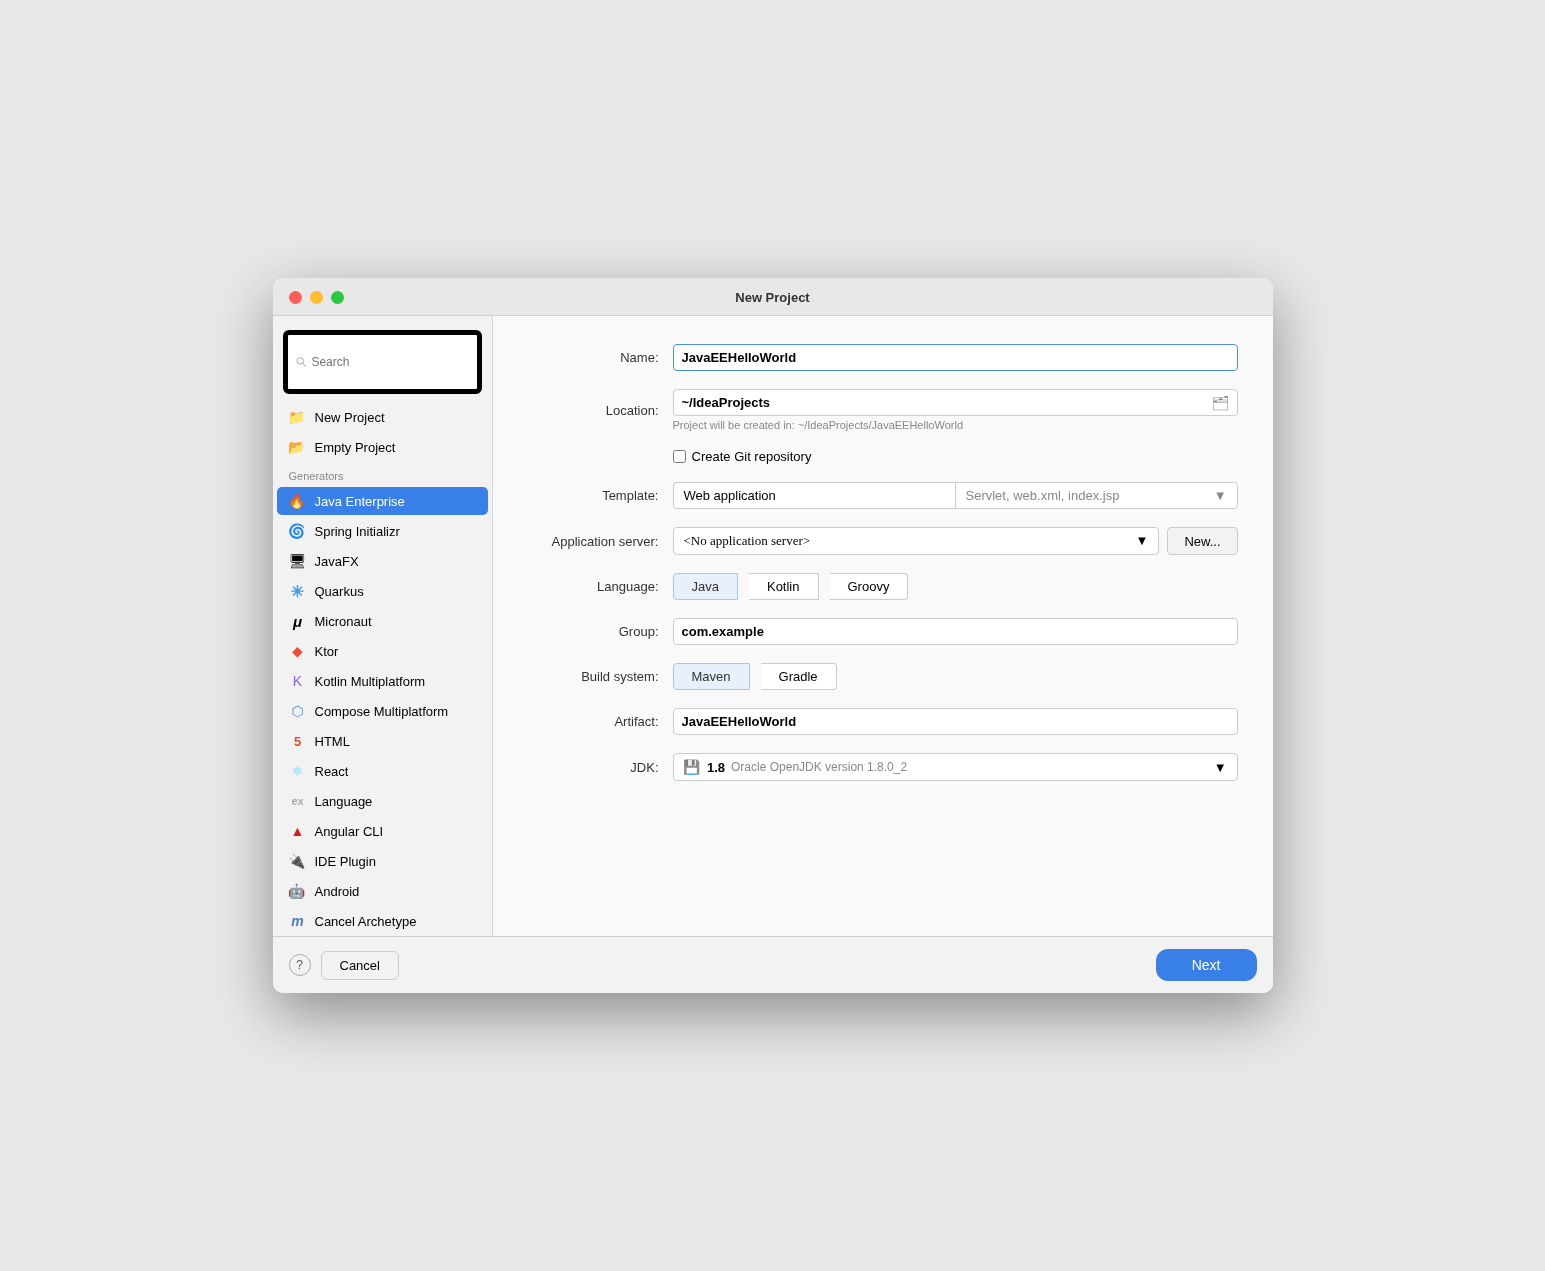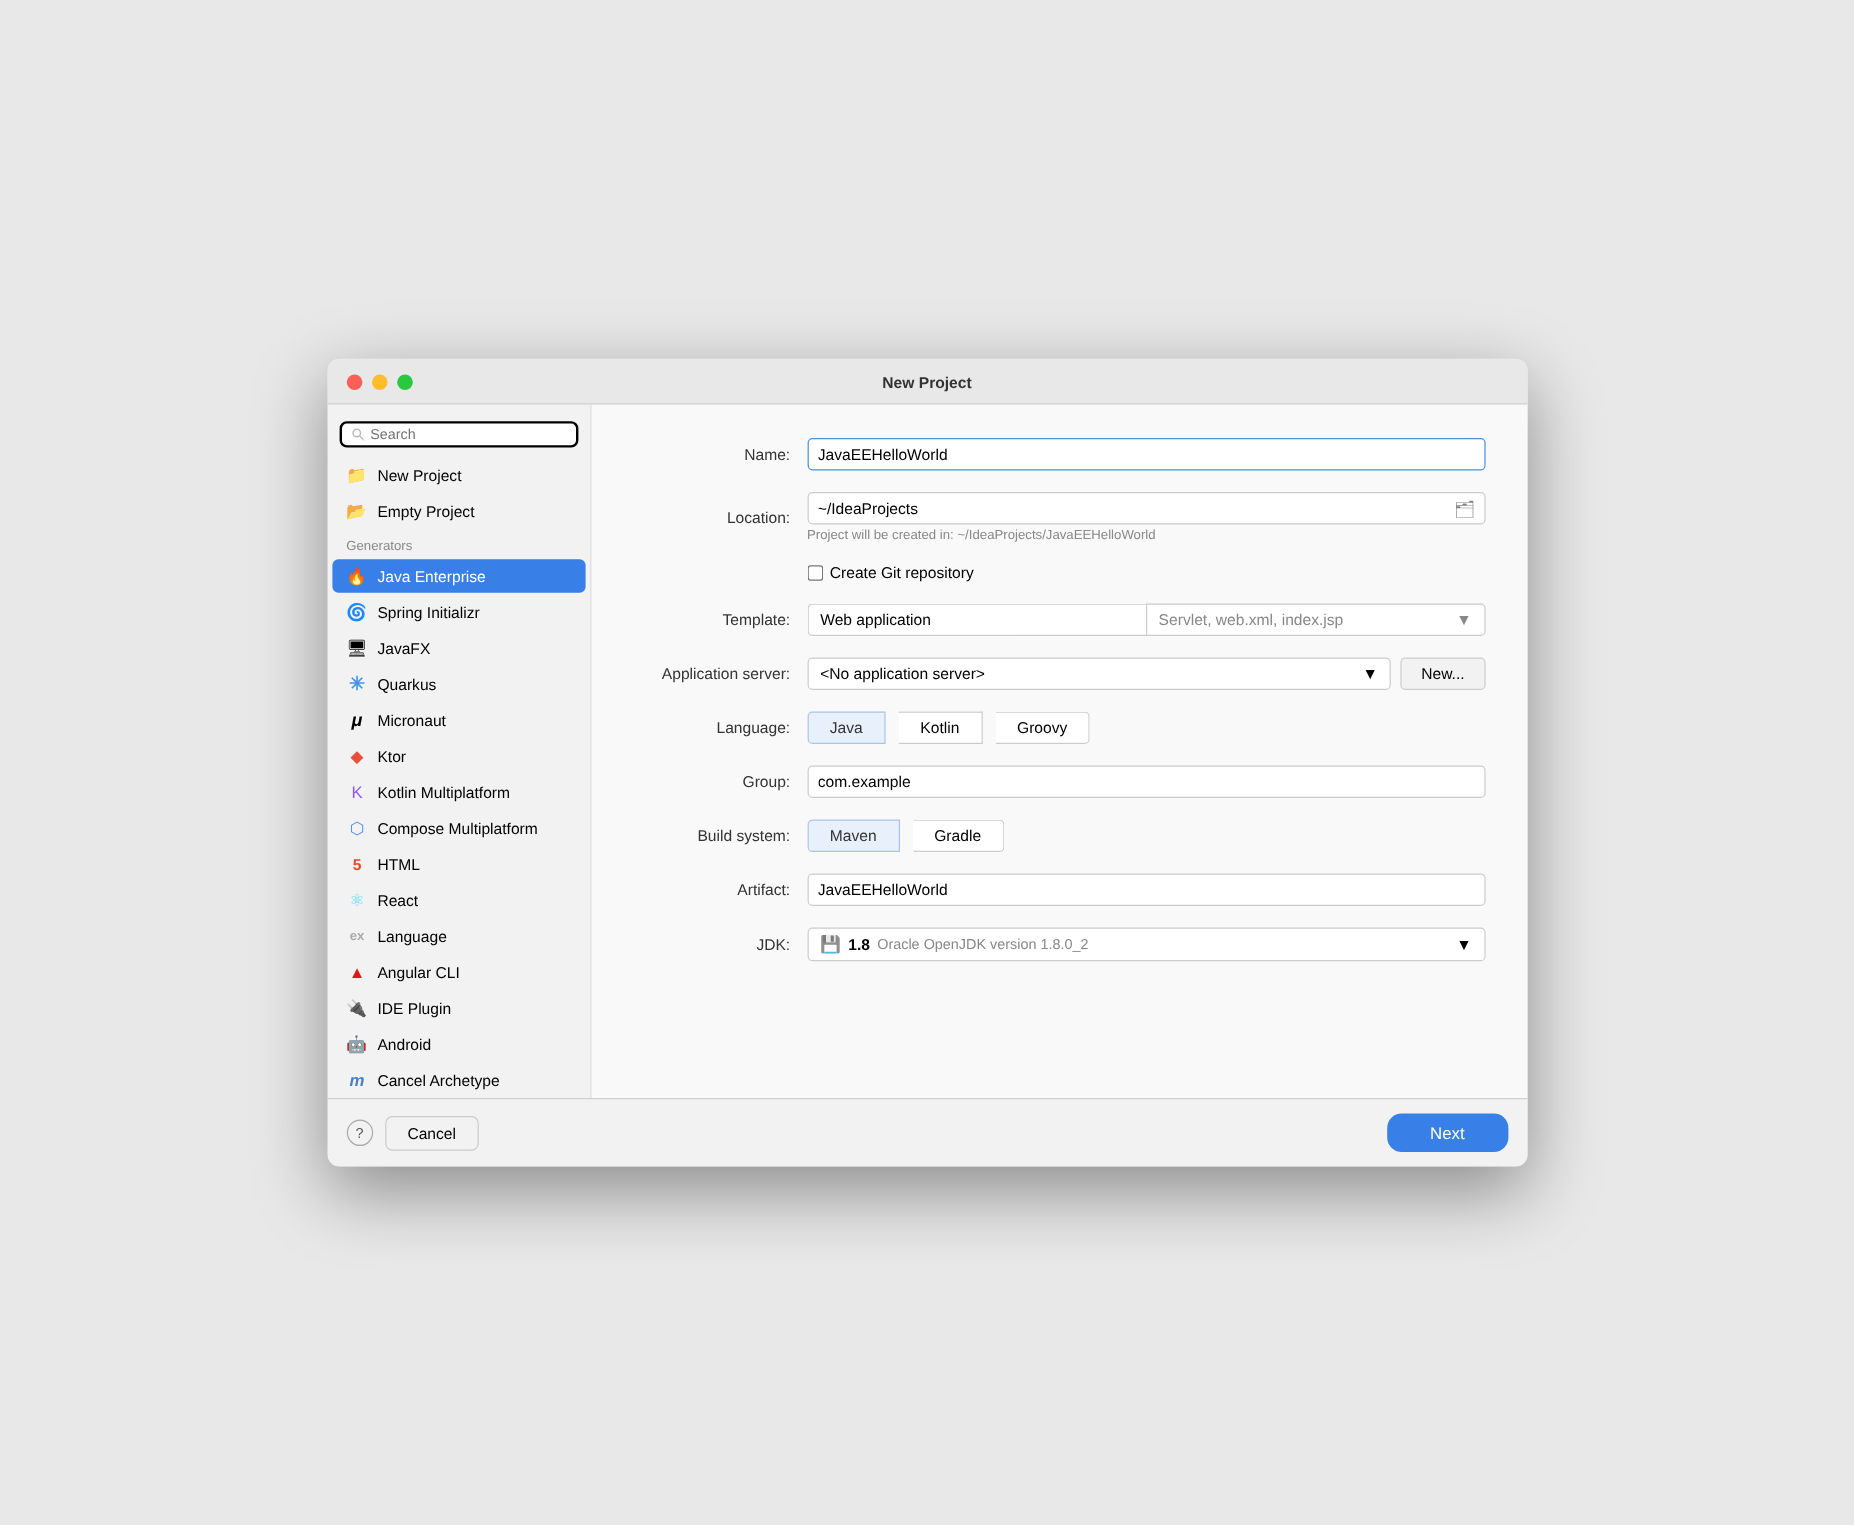--- a/index.html
+++ b/index.html
@@ -58,23 +58,23 @@
       background: #f2f2f2;
       border-right: 1px solid #d8d8d8;
       display: flex;
       flex-direction: column;
       padding-top: 8px;
     }
     .search-bar {
       margin: 6px 10px 8px;
       display: flex;
       align-items: center;
-      padding: 2px 8px;
-      background: #fff;
-      border: 2px solid #000000;
+      padding: 20px 8px;
+      background: #fff;
+      border: 5px solid #000000;
       border-radius: 6px;
       justify-content: flex-end;
     }
     .search-icon-svg {
       width: 12px;
       height: 12px;
       margin-right: 5px;
       opacity: 0.4;
     }
     .sidebar-item {
@@ -130,20 +130,21 @@
       flex: 1;
     }
     .form-input {
       width: 100%;
       padding: 5px 8px;
       border: 1.5px solid #4a90d9;
       border-radius: 4px;
       font-size: 13px;
       background: #fff;
       outline: none;
+      font-weight: bold;
     }
     .form-input.no-focus {
       border: 1px solid #ccc;
     }
     .location-wrap {
       position: relative;
     }
     .location-wrap .form-input {
       padding-right: 34px;
     }
@@ -202,20 +203,21 @@
       flex: 1;
       padding: 5px 10px;
       border: 1px solid #ccc;
       border-radius: 4px;
       background: #fff;
       font-size: 13px;
       display: flex;
       align-items: center;
       justify-content: space-between;
       cursor: pointer;
+      font-family: Liberation Serif, serif;
     }
     .new-btn {
       padding: 5px 16px;
       border: 1px solid #ccc;
       border-radius: 4px;
       background: #f2f2f2;
       font-size: 13px;
       cursor: pointer;
       white-space: nowrap;
     }

